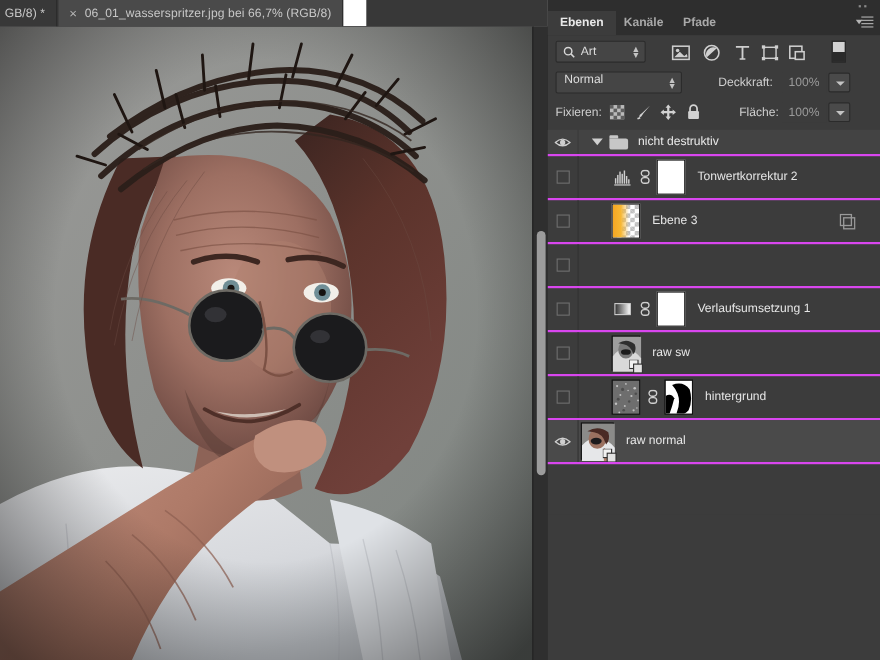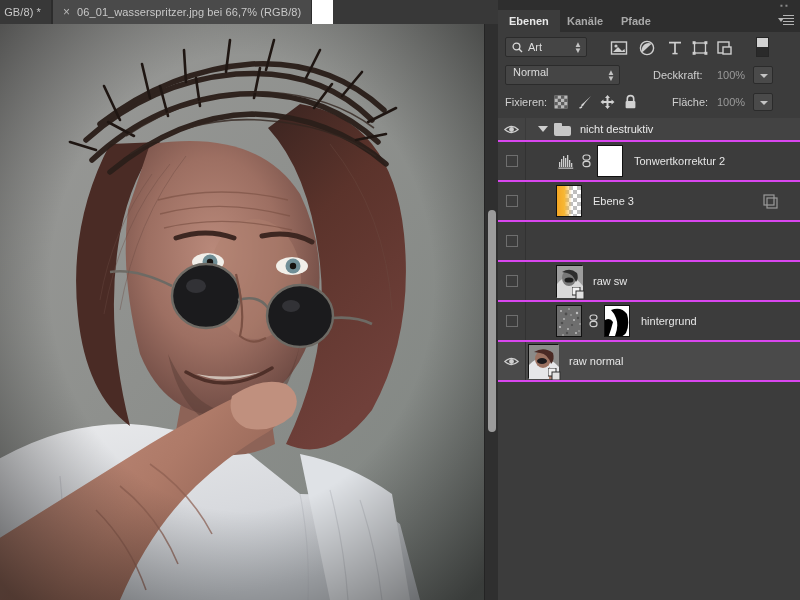--- a/index.html
+++ b/index.html
@@ -468,20 +468,43 @@
         </div>
       </div>
 
 
       <div class="lrow">
         <div class="eyecell">
           <span class="vischeck"></span>
         </div>
       </div>
 
+      <div class="lrow">
+        <div class="eyecell">
+          <span class="vischeck"></span>
+        </div>
+        <div class="content">
+          <span style="width:30px;flex:0 0 auto;"></span>
+          <svg class="adj-ico" viewBox="0 0 20 20">
+            <defs>
+                <linearGradient id="gmg" x1="0" y1="0" x2="1" y2="0">
+              <stop offset="0%" stop-color="#2f2f2f"></stop>
+                  <stop offset="100%" stop-color="#ffffff"></stop>
+            </linearGradient>
+              </defs>
+            <rect x="3" y="5" width="14" height="10" fill="url(#gmg)" stroke="#cfcfcf" stroke-width="1"></rect>
+          </svg>
+          <svg class="linkico" viewBox="0 0 11 14">
+            <rect x="2" y="1" width="7" height="5.2" rx="2.6" fill="none" stroke="#cfcfcf" stroke-width="1.2"></rect>
+            <rect x="2" y="7.4" width="7" height="5.2" rx="2.6" fill="none" stroke="#cfcfcf" stroke-width="1.2"></rect>
+          </svg>
+          <span class="thumb mask" style="background:#ffffff;"></span>
+          <span class="lname">Verlaufsumsetzung 1</span>
+        </div>
+      </div>
 
       <div class="lrow">
         <div class="eyecell">
           <span class="vischeck"></span>
         </div>
         <div class="content">
           <span style="width:30px;flex:0 0 auto;"></span>
           <span class="thumb" style="overflow:visible;">
             <svg viewBox="0 0 26 32" width="26" height="32">
               <rect width="26" height="32" fill="#9d9d9d"></rect>

